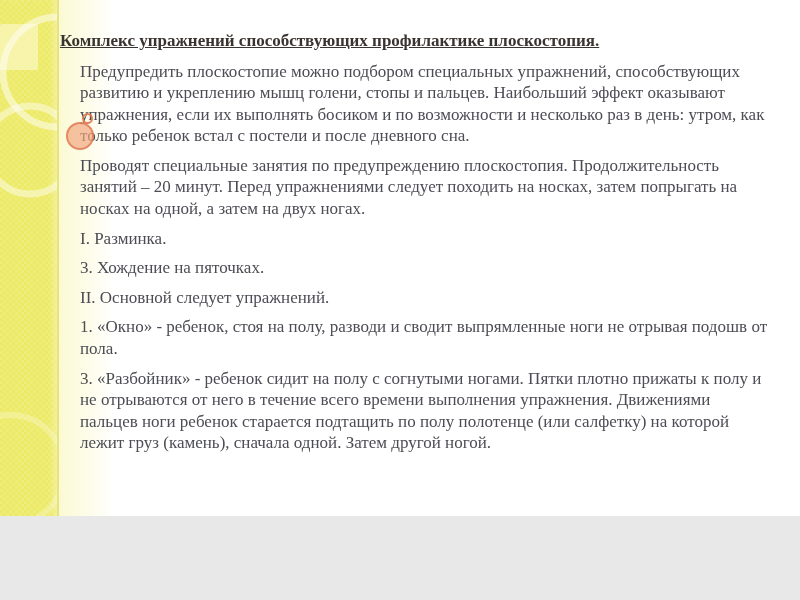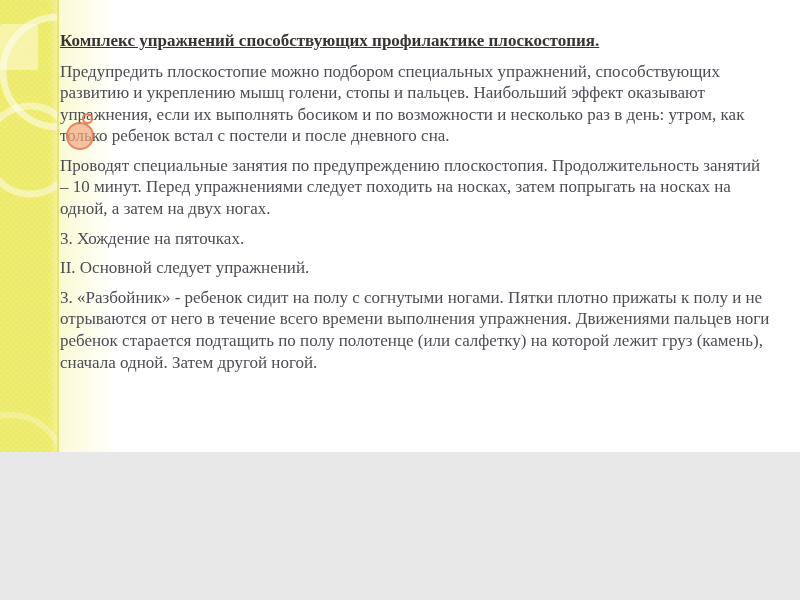--- a/index.html
+++ b/index.html
@@ -1,18 +1,18 @@
 <!DOCTYPE html>
 <html lang="ru" style="--bg: #ffffff; --sidebar-yellow: #edea68; --sidebar-edge: #d9d456; --pale-square: #f8f5b4; --ring-white: rgba(255,255,255,0.45); --orange-accent: #e0764e; --orange-fill: rgba(243,166,128,0.8); --title-color: #3a3431; --body-color: #4c4c54;"><head>
 <meta charset="utf-8">
 <style>
   html,body{margin:0;padding:0;background:#e8e8e8;}
   #slide{
     position:relative;
-    width:800px;height:452px;
+    width:800px;height:516px;
     background:var(--bg,#ffffff);
     overflow:hidden;
     font-family:"Liberation Serif","DejaVu Serif",serif;
   }
   
   #accent-bar{
     position:absolute;left:0;top:0;width:57px;height:600px;
     background-color:var(--sidebar-yellow,#edea68);
     background-image:
       linear-gradient(45deg, rgba(255,255,255,.12) 25%, transparent 25%, transparent 75%, rgba(255,255,255,.12) 75%),
@@ -60,21 +60,21 @@
     color:var(--body-color,#4c4c54);
     font-size:17px;line-height:1.27;
     text-align:left;
   }
   #slide-title{
     font-size:17px;font-weight:bold;
     text-decoration:underline;
     color:var(--title-color,#3a3431);
     margin:0 0 9px 0;
   }
-  #content p{margin:0 0 8px 0;}
+  #content p{margin:0 0 8px 0;padding-left:20px;}
 </style>
 </head>
 <body>
 
 <div id="slide">
 
   <div id="accent-bar">
     <div id="pale-square"></div>
     <svg id="accent-rings" width="57" height="600" viewBox="0 0 57 600" aria-hidden="true">
       <circle cx="58" cy="72" r="55" fill="none" stroke="rgba(255,255,255,0.5)" stroke-width="7"></circle>
@@ -82,22 +82,24 @@
       <circle cx="10" cy="470" r="55" fill="none" stroke="rgba(255,255,255,0.25)" stroke-width="6"></circle>
     </svg>
   </div>
 
   <div id="edge-tint"></div>
 
   <div id="content">
     <h1 id="slide-title">Комплекс упражнений способствующих профилактике плоскостопия.</h1>
 
   <p>Предупредить плоскостопие можно подбором специальных упражнений, способствующих развитию и укреплению мышц голени, стопы и пальцев. Наибольший эффект оказывают упражнения, если их выполнять босиком и по возможности и несколько раз в день: утром, как только ребенок встал с постели и после дневного сна.</p>
-      <p>Проводят специальные занятия по предупреждению плоскостопия. Продолжительность занятий – 10 минут. Перед упражнениями следует походить на носках, затем попрыгать на носках на одной, а затем на двух ногах.</p>
+      <p>Проводят специальные занятия по предупреждению плоскостопия. Продолжительность занятий – 20 минут. Перед упражнениями следует походить на носках, затем попрыгать на носках на одной, а затем на двух ногах.</p>
+      <p>I. Разминка.</p>
       <p>3. Хождение на пяточках.</p>
       <p>II. Основной следует упражнений.</p>
+      <p>1. «Окно» - ребенок, стоя на полу, разводи и сводит выпрямленные ноги не отрывая подошв от пола.</p>
       <p>3. «Разбойник» - ребенок сидит на полу с согнутыми ногами. Пятки плотно прижаты к полу и не отрываются от него в течение всего времени выполнения упражнения. Движениями пальцев ноги ребенок старается подтащить по полу полотенце (или салфетку) на которой лежит груз (камень), сначала одной. Затем другой ногой.</p>
     </div>
 
   <div id="orange-ring"></div>
   <div id="orange-dot"></div>
 
 </div>
 
 </body></html>

